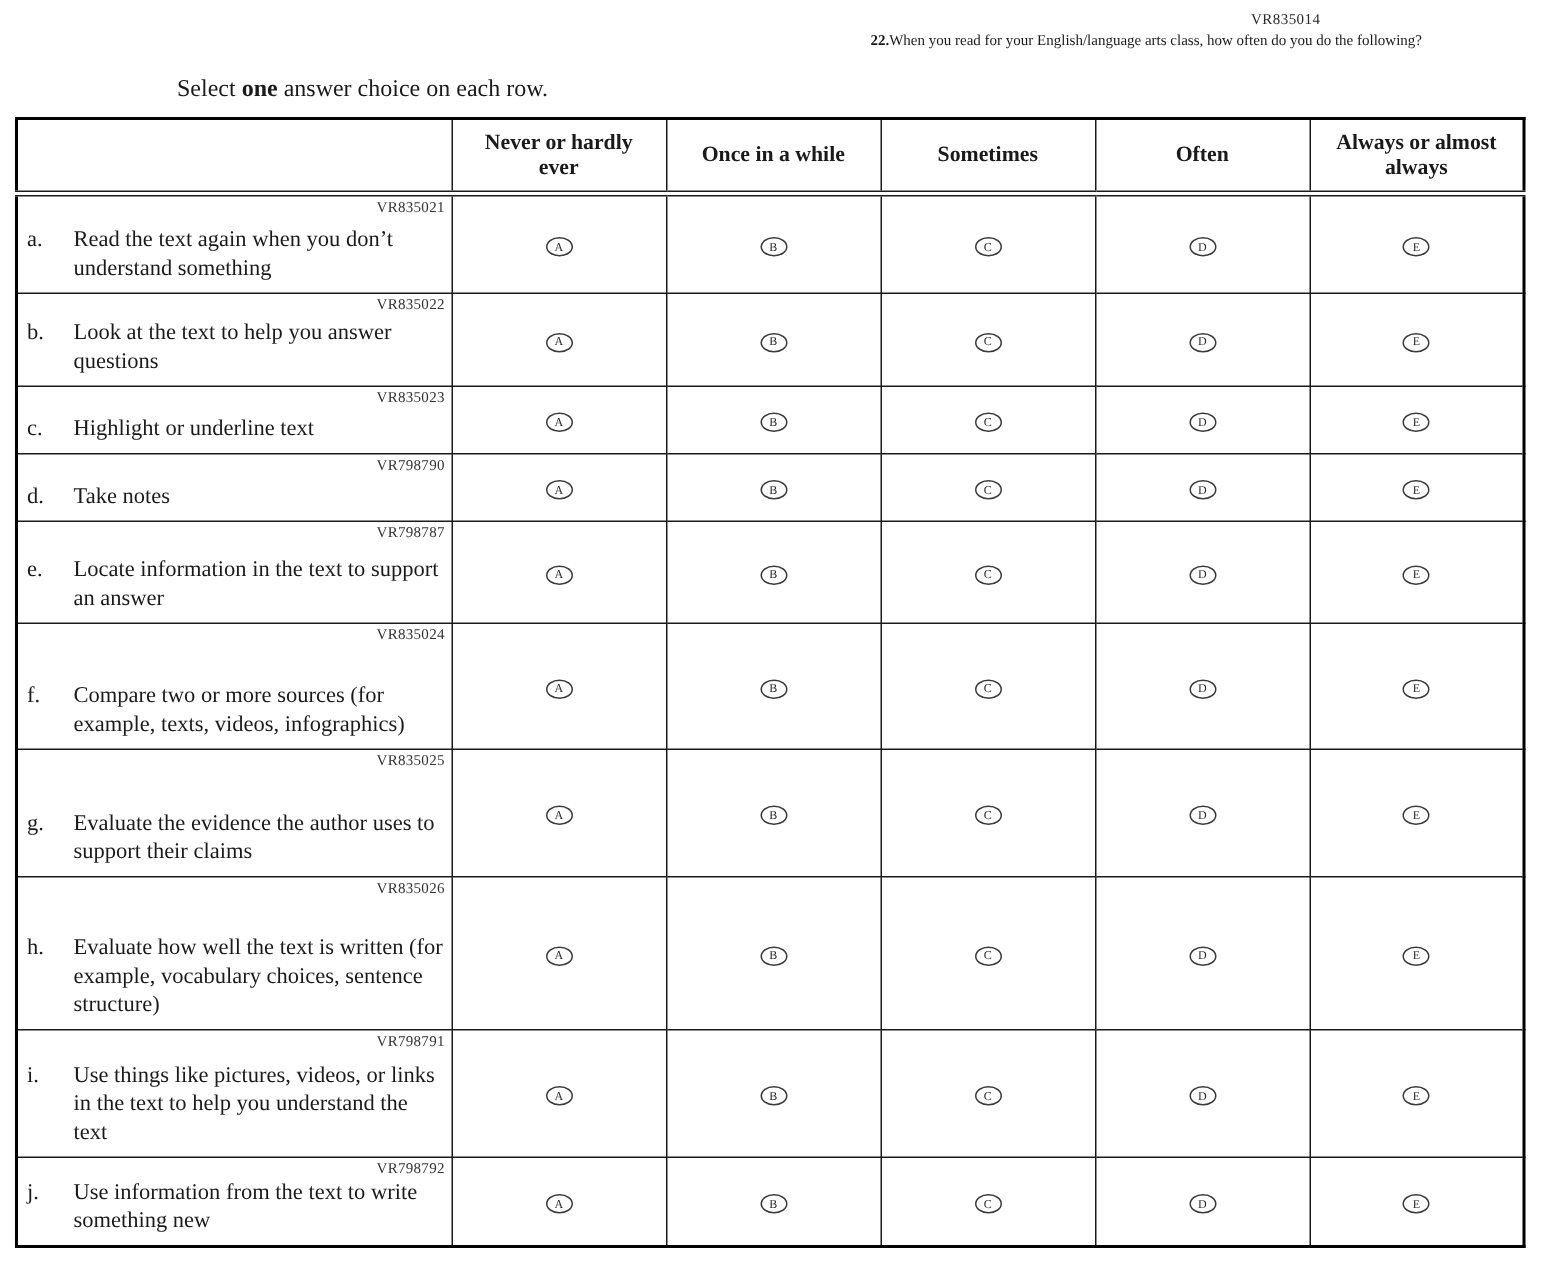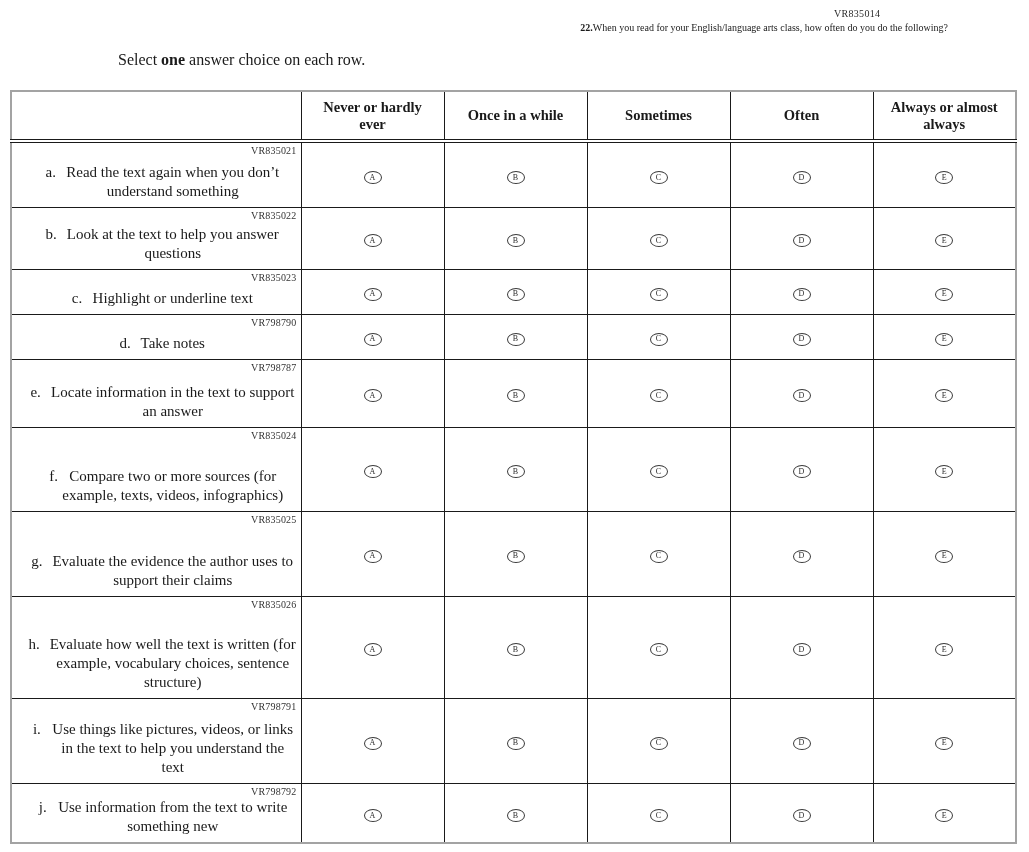--- a/index.html
+++ b/index.html
@@ -29,25 +29,25 @@
   .q-line { font-size: 10px; line-height: 20px; text-align: right; }
   .q-num { font-weight: bold; display: inline-block; width: 30px; }
   .q-select {
     font-size: 16px;
     margin-top: 13px;
     padding-left: 30px;
   }
 
   table.grid {
     position: absolute;
-    left: 10px; top: 90px;
+    left: 10px; top: 78px;
     border-collapse: collapse;
     table-layout: fixed;
     width: 1007px;
-    border: 2px solid #a3a3a3;
+    border: 2px solid #000000;
   }
   table.grid col.c-stub { width: 290px; }
   table.grid col.c-opt  { width: 143px; }
 
   thead tr { height: 50px; }
   thead th {
     border: 1px solid #1a1a1a;
     border-bottom: 4px double #1a1a1a;
     font-size: 14.5px;
     font-weight: bold;
@@ -76,21 +76,20 @@
     color: #333333;
     letter-spacing: 0.2px;
     text-align: center;
   }
   p.item-text {
     margin: 0;
     font-size: 15px;
     line-height: 19px;
     padding-left: 31px;
     text-indent: -31px;
-    text-align: center;
   }
   .item-letter { display: inline-block; width: 31px; text-indent: 0; }
 
   
   #grid-body tr:nth-child(1)  { height: 66px; }
   #grid-body tr:nth-child(2)  { height: 62px; }
   #grid-body tr:nth-child(3)  { height: 45px; }
   #grid-body tr:nth-child(4)  { height: 45px; padding-left: 27px; }
   #grid-body tr:nth-child(5)  { height: 68px; }
   #grid-body tr:nth-child(6)  { height: 84px; }

